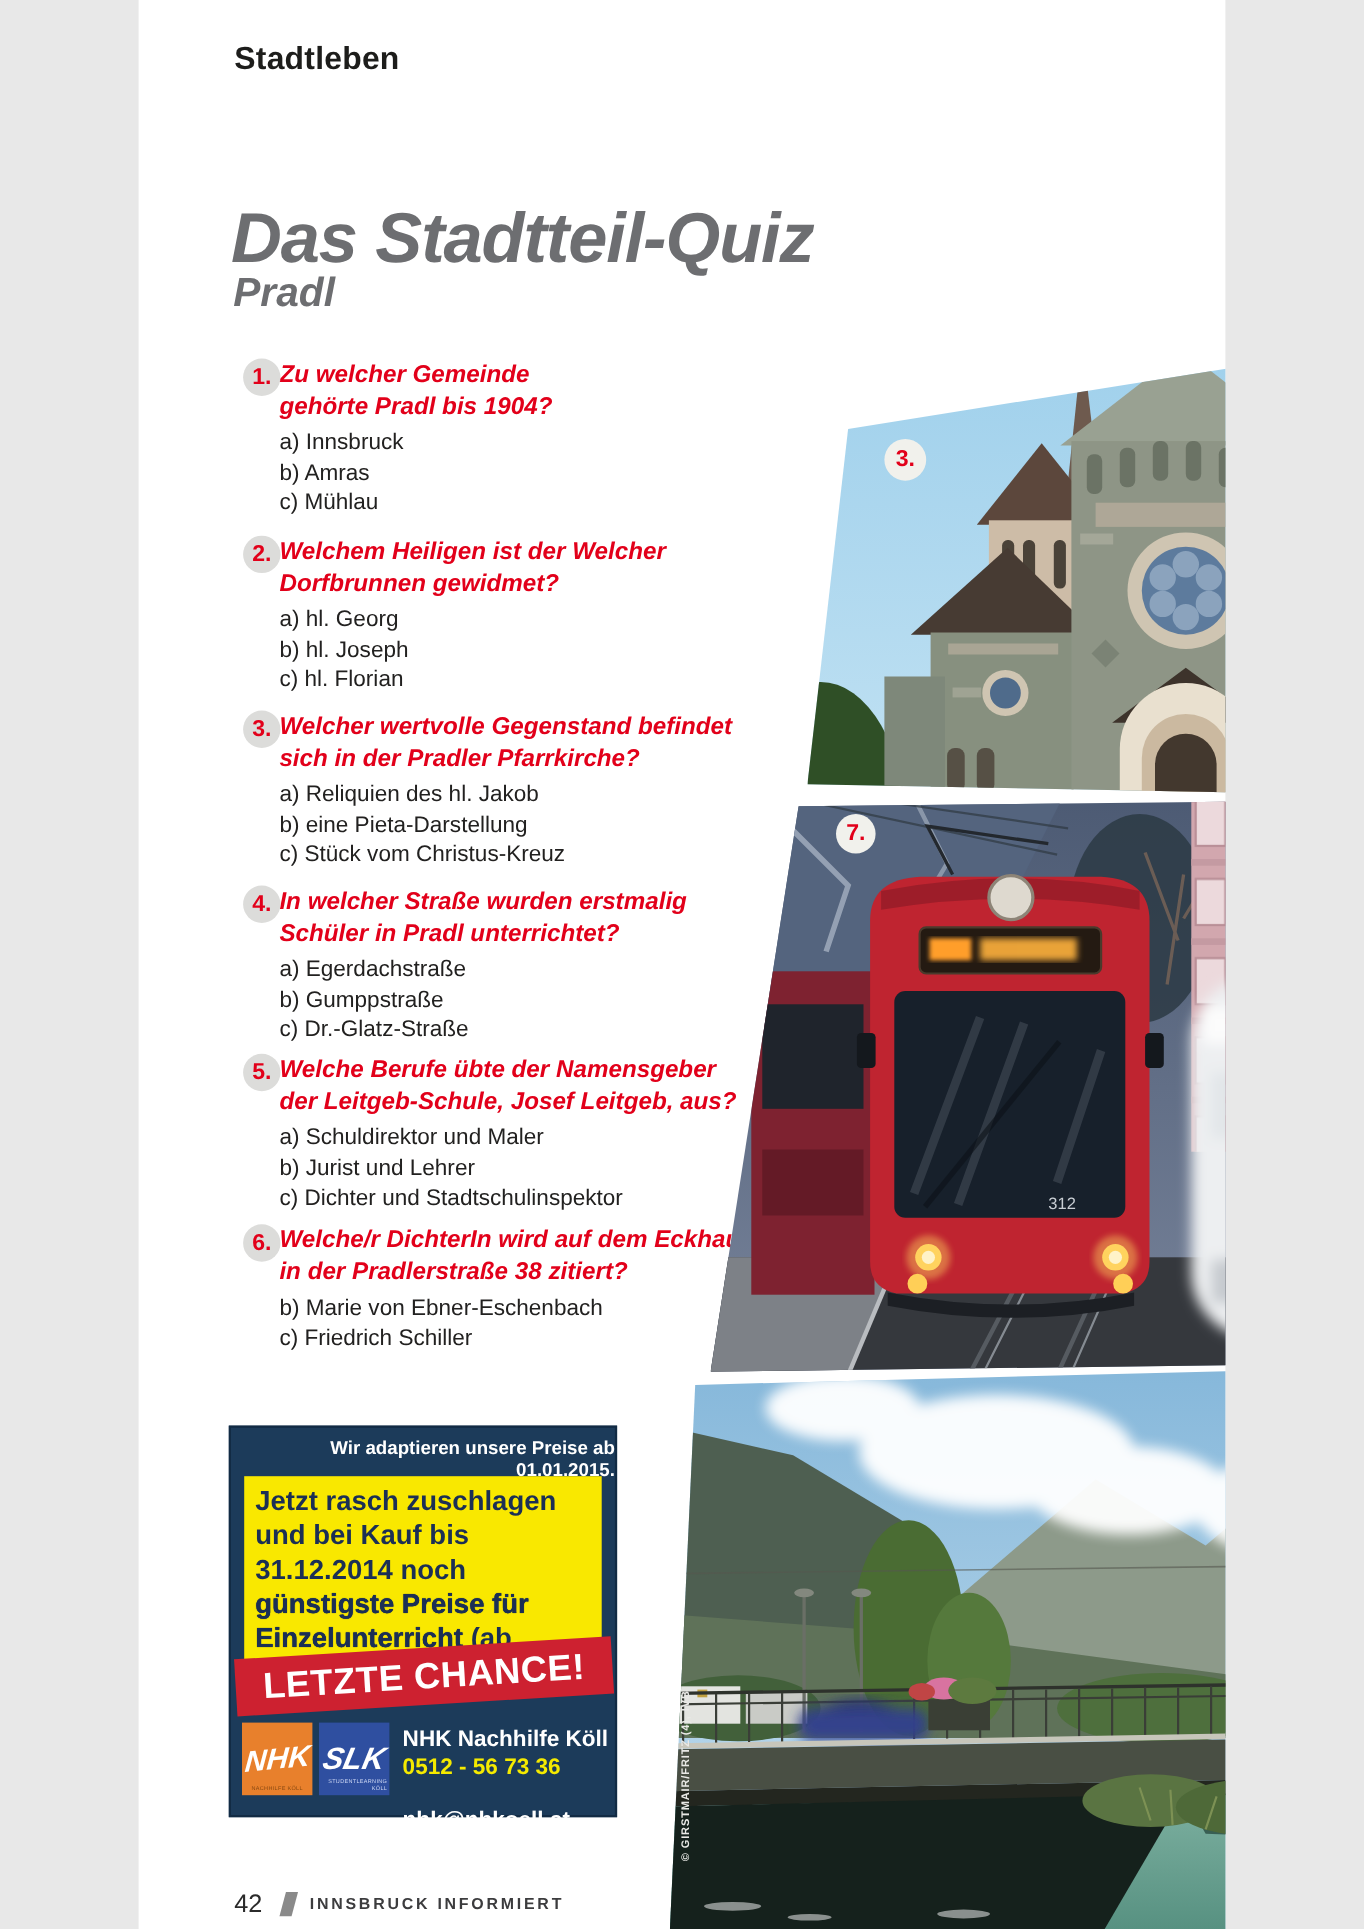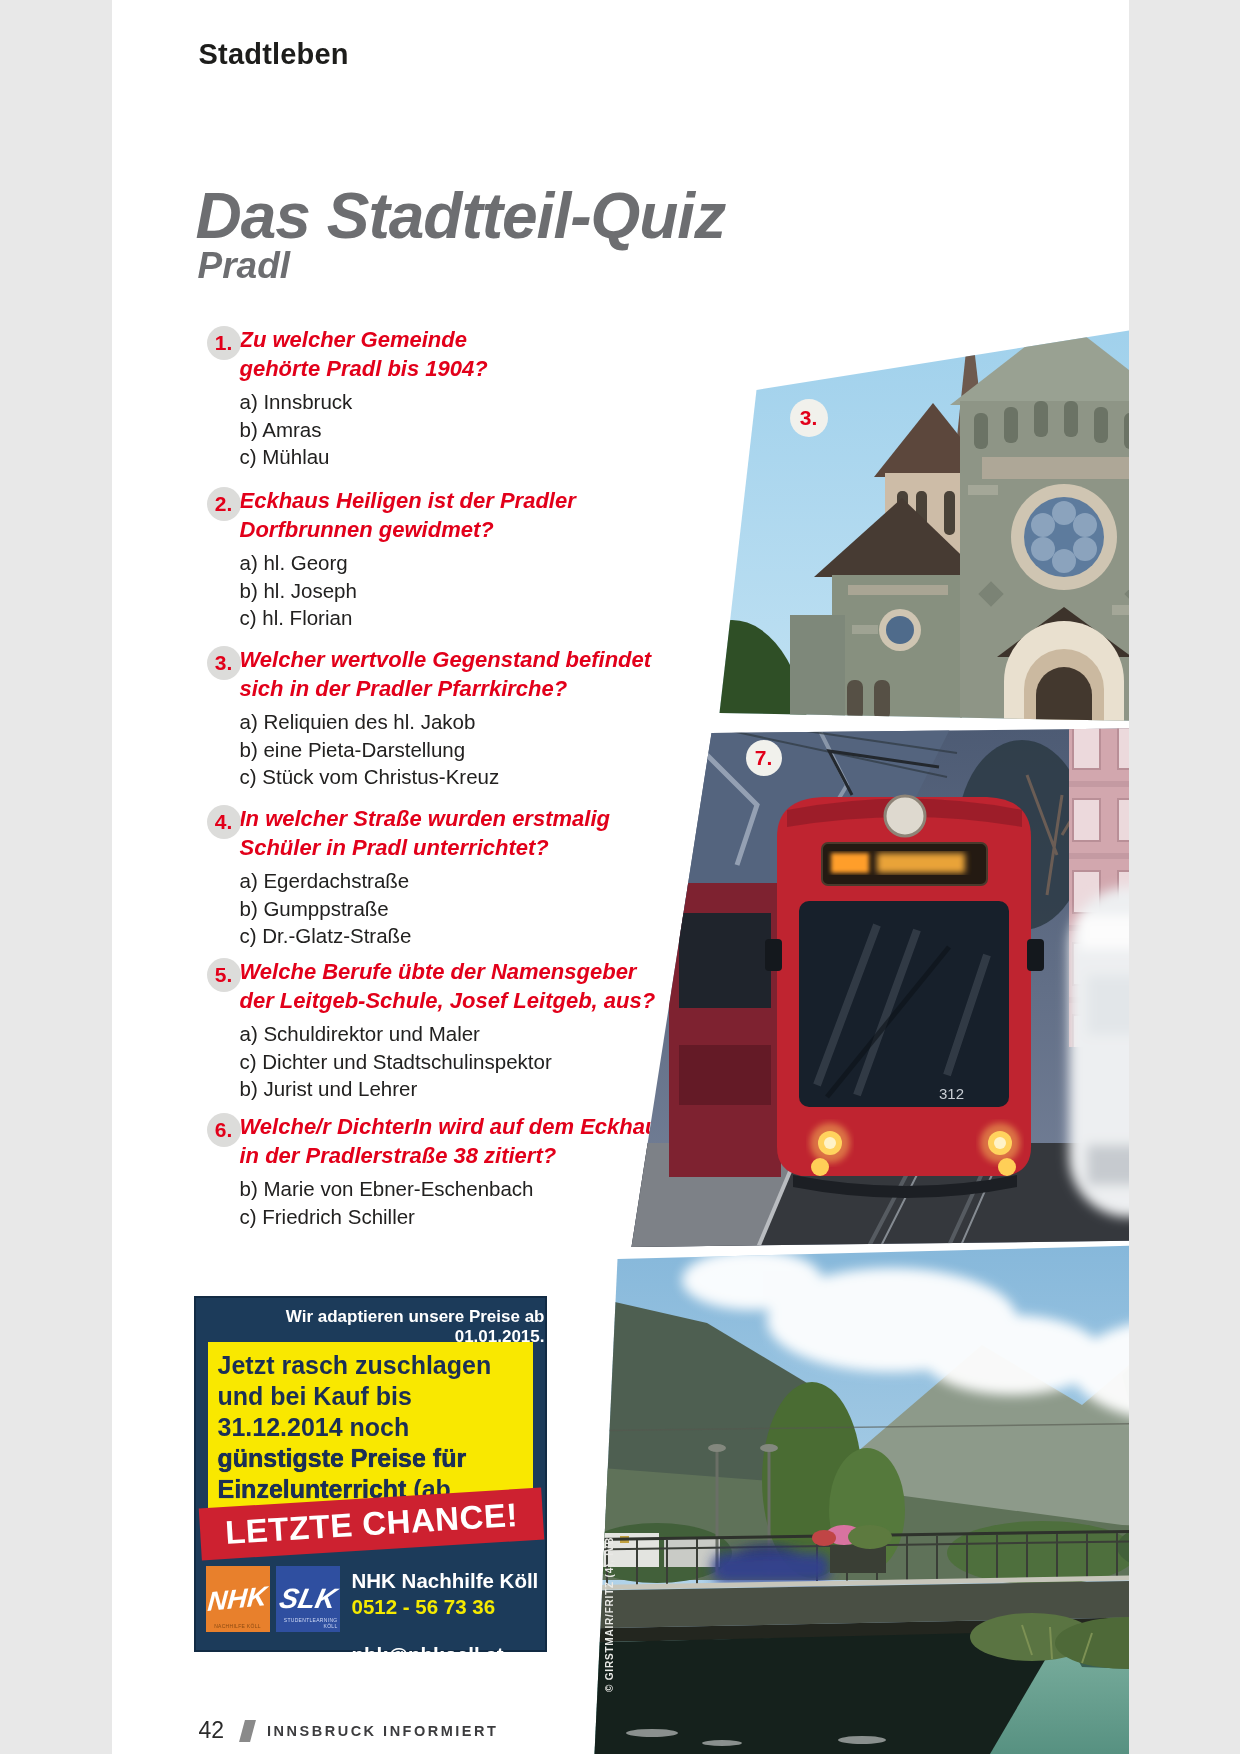--- a/index.html
+++ b/index.html
@@ -1,20 +1,19 @@
 <!DOCTYPE html>
 <html><head>
 <meta charset="utf-8">
 <style>
   html,body{margin:0;padding:0;background:#e8e8e8;}
   .page{
     position:relative;width:988px;height:1754px;margin:0 auto;
     background:#ffffff;overflow:hidden;
     font-family:"Liberation Sans","DejaVu Sans",sans-serif;
-    padding-left:29px;
     -webkit-font-smoothing:antialiased;
   }
   
   .section-label{position:absolute;left:87px;top:38px;font-size:29px;font-weight:700;color:#1d1d1b;letter-spacing:.2px;}
   .main-title{position:absolute;left:84px;top:136px;font-size:64px;font-weight:700;font-style:italic;color:#6d6e71;letter-spacing:-1px;}
   .sub-title{position:absolute;left:86px;top:214px;font-size:37px;font-weight:700;font-style:italic;color:#6d6e71;}
   
   .q{position:absolute;left:95px;width:450px;padding-left:33px;}
   .q .badge{
     position:absolute;left:0;top:1px;width:34px;height:34px;border-radius:50%;
@@ -86,21 +85,21 @@
   <div class="q" style="top:325px">
     <div class="badge">1.</div>
     <p class="qtext"><span>Zu welcher Gemeinde</span><br><span>gehörte Pradl bis 1904?</span></p>
     <p class="ans">a) Innsbruck</p>
     <p class="ans">b) Amras</p>
     <p class="ans">c) Mühlau</p>
   </div>
 
   <div class="q" style="top:486px">
     <div class="badge">2.</div>
-    <p class="qtext"><span>Eckhaus Heiligen ist der Pradler</span><br><span>Dorfbrunnen gewidmet?</span></p>
+    <p class="qtext"><span>Welchem Heiligen ist der Welcher</span><br><span>Dorfbrunnen gewidmet?</span></p>
     <p class="ans">a) hl. Georg</p>
     <p class="ans">b) hl. Joseph</p>
     <p class="ans">c) hl. Florian</p>
   </div>
 
   <div class="q" style="top:645px">
     <div class="badge">3.</div>
     <p class="qtext"><span>Welcher wertvolle Gegenstand befindet</span><br><span>sich in der Pradler Pfarrkirche?</span></p>
     <p class="ans">a) Reliquien des hl. Jakob</p>
     <p class="ans">b) eine Pieta-Darstellung</p>
@@ -112,22 +111,22 @@
     <p class="qtext"><span>In welcher Straße wurden erstmalig</span><br><span>Schüler in Pradl unterrichtet?</span></p>
     <p class="ans">a) Egerdachstraße</p>
     <p class="ans">b) Gumppstraße</p>
     <p class="ans">c) Dr.-Glatz-Straße</p>
   </div>
 
   <div class="q" style="top:957px">
     <div class="badge">5.</div>
     <p class="qtext"><span>Welche Berufe übte der Namensgeber</span><br><span>der Leitgeb-Schule, Josef Leitgeb, aus?</span></p>
     <p class="ans">a) Schuldirektor und Maler</p>
+    <p class="ans">b) Jurist und Lehrer</p>
     <p class="ans">c) Dichter und Stadtschulinspektor</p>
-    <p class="ans">b) Jurist und Lehrer</p>
   </div>
 
   <div class="q" style="top:1112px">
     <div class="badge">6.</div>
     <p class="qtext"><span>Welche/r DichterIn wird auf dem Eckhaus</span><br><span>in der Pradlerstraße 38 zitiert?</span></p>
     <p class="ans">b) Marie von Ebner-Eschenbach</p>
     <p class="ans">c) Friedrich Schiller</p>
   </div>
 
   <div class="photo" id="photo-church">

